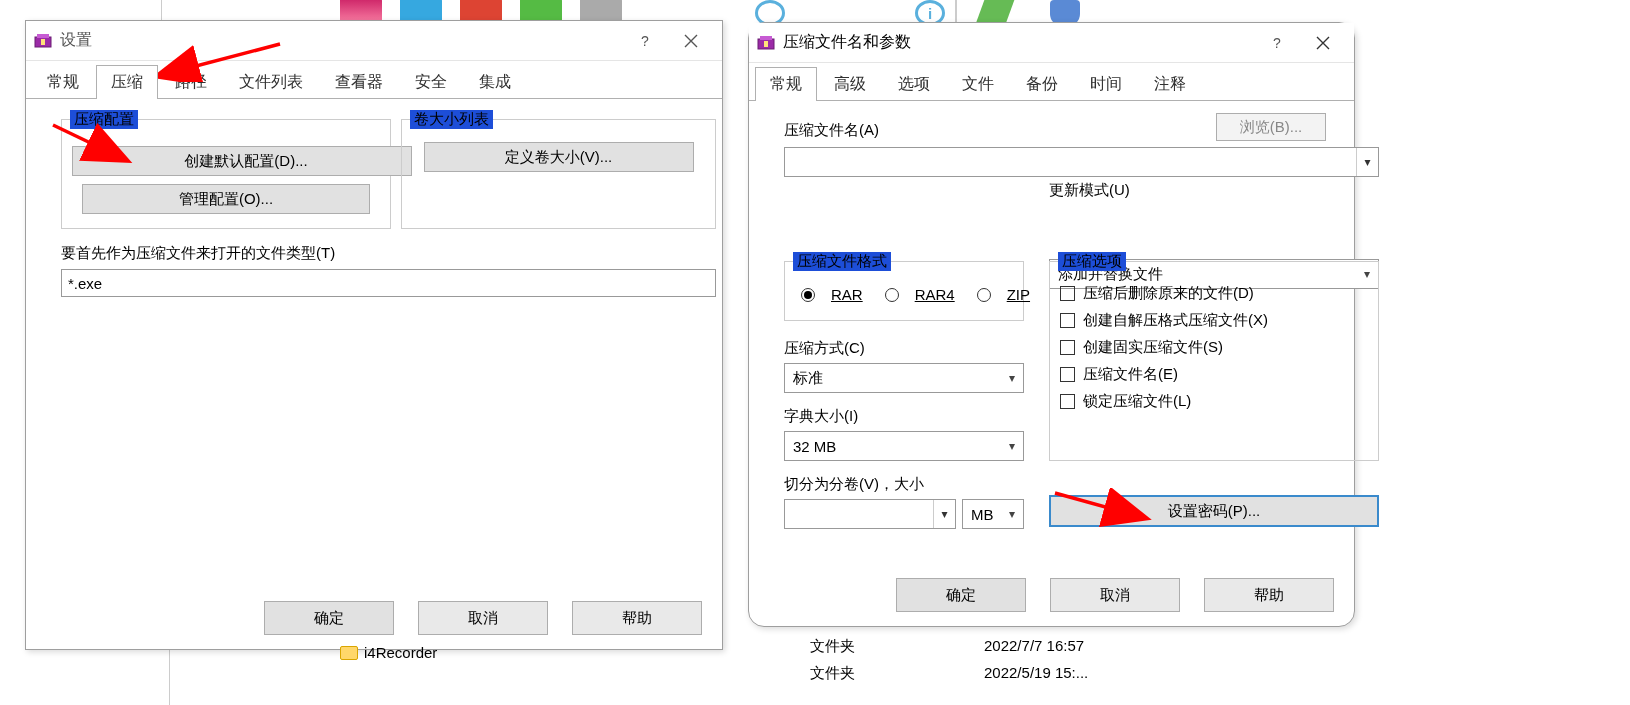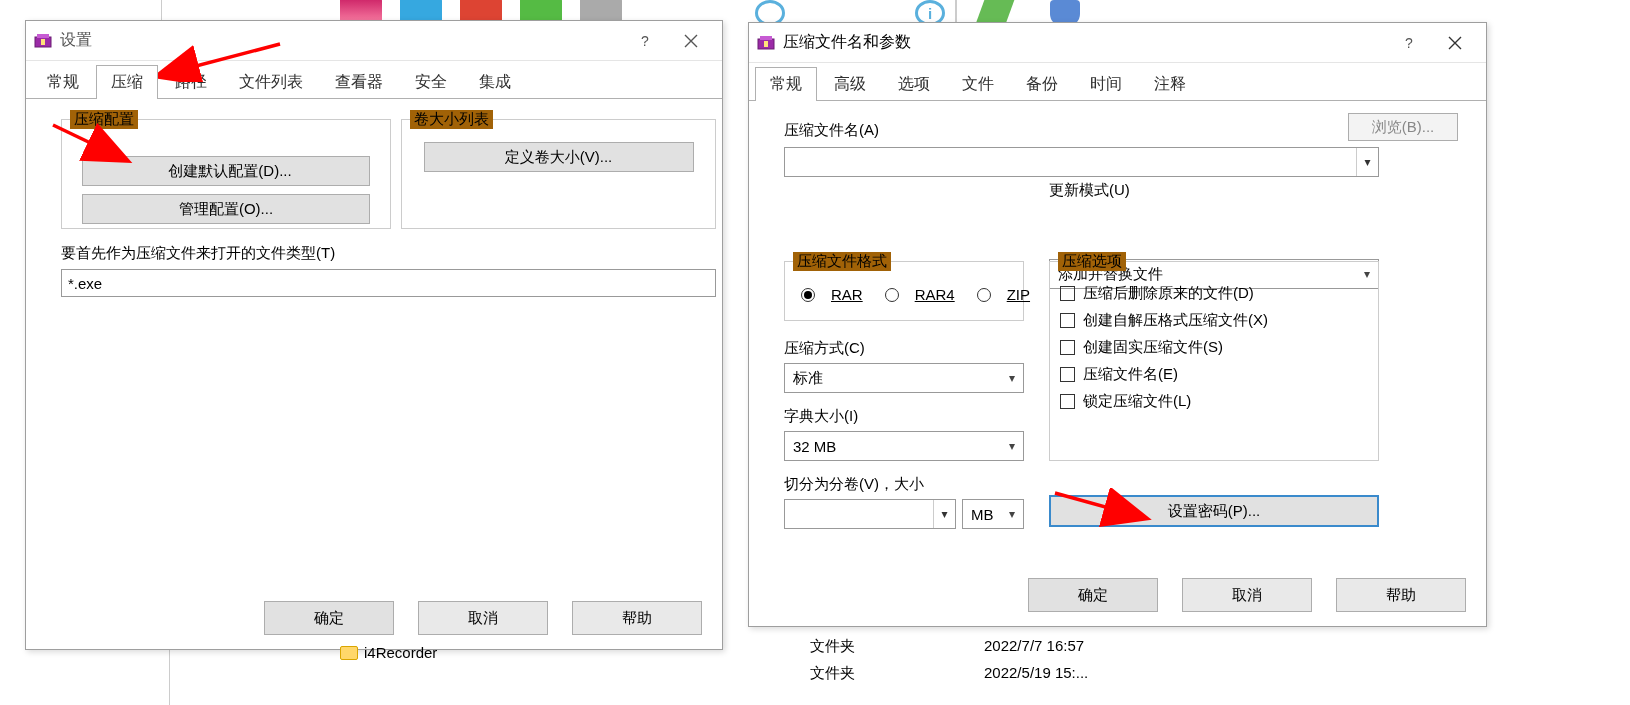--- a/index.html
+++ b/index.html
@@ -12,21 +12,21 @@
   .titlebar .title { font-size:16px; color:#555; flex:1; }
   .titlebar .sysbtn { width:46px; height:32px; display:flex; align-items:center; justify-content:center; font-size:14px; color:#555; }
   .titlebar .sysbtn.close svg { stroke:#555; }
 
   .tabs { display:flex; padding:0 6px; margin-top:4px; }
   .tab { padding:6px 14px; border:1px solid transparent; border-bottom:none; font-size:16px; color:#303030; margin-right:2px; background:transparent; }
   .tab.active { border-color:#b0b0b0; background:#fff; position:relative; z-index:2; }
   .tab-underline { border-top:1px solid #b0b0b0; margin-top:-1px; }
 
   .group { border:1px solid #ccc; position:absolute; padding:20px 10px 10px 10px; }
-  .group-label { position:absolute; top:-10px; left:8px; background:#a16207; padding:0 4px; font-size:15px; color:#000; }
+  .group-label { position:absolute; top:-10px; left:8px; background:#1d4ed8; padding:0 4px; font-size:15px; color:#000; }
 
   .btn { height:30px; border:1px solid #adadad; background:#e1e1e1; display:flex; align-items:center; justify-content:center; font-size:15px; padding:0 8px; }
   .btn.flat { background:#e9e9e9; }
   .btn.disabled { color:#888; background:#f3f3f3; }
 
   .label { font-size:15px; }
   .text-input { border:1px solid #999; height:28px; padding:0 6px; font-size:15px; background:#fff; display:flex; align-items:center; }
   .select { border:1px solid #999; height:30px; display:flex; align-items:center; padding:0 8px; background:#fff; font-size:15px; justify-content:space-between; }
   .select .chev { font-size:12px; color:#444; }
   .combobox { border:1px solid #999; height:30px; display:flex; background:#fff; }
@@ -101,21 +101,21 @@
     <div class="tab">查看器</div>
     <div class="tab">安全</div>
     <div class="tab">集成</div>
   </div>
   <div class="tab-underline"></div>
 
   <div style="position:relative; width:100%; height:500px;">
 
     <div class="group" style="left:35px; top:20px; width:330px; height:110px;">
       <div class="group-label">压缩配置</div>
-      <div class="btn" style="width:288px;margin:16px auto 8px auto;padding-left:16px;">创建默认配置(D)...</div>
+      <div class="btn" style="width:340px;margin:6px auto 8px auto;padding-left:16px;">创建默认配置(D)...</div>
       <div class="btn" style="width:288px;margin:0 auto;">管理配置(O)...</div>
     </div>
 
     <div class="group" style="left:375px; top:20px; width:315px; height:110px;">
       <div class="group-label">卷大小列表</div>
       <div class="btn" style="width:270px;margin:2px auto 0 auto;">定义卷大小(V)...</div>
     </div>
 
     <div class="label" style="position:absolute; left:35px; top:145px;">要首先作为压缩文件来打开的文件类型(T)</div>
     <div class="text-input" style="position:absolute; left:35px; top:170px; width:655px;">*.exe</div>
@@ -139,21 +139,21 @@
 
 <svg class="arrow-annotation" style="left:48px;top:120px;" width="100" height="50">
   <defs>
       <marker id="ah2" markerWidth="14" markerHeight="12" refX="12" refY="6" orient="auto">
         <path d="M0,0 L14,6 L0,12 z" fill="#ff0000"></path>
       </marker>
     </defs>
   <line x1="5" y1="5" x2="78" y2="40" stroke="#ff0000" stroke-width="3.5" marker-end="url(#ah2)"></line>
 </svg>
 
-<div class="dialog" style="left:748px; top:22px; width:739px; height:605px;">
+<div class="dialog" style="left:748px; top:22px; width:607px; height:605px;border-radius:16px;">
   <div class="titlebar">
     <span class="icon">
       <svg width="18" height="18" viewBox="0 0 18 18">
           <rect x="1" y="5" width="16" height="10" fill="#9b2aa7" stroke="#6a1d73"></rect>
           <rect x="3" y="2" width="12" height="4" fill="#c75bd3"></rect>
           <rect x="7" y="7" width="4" height="6" fill="#ffe27a"></rect>
         </svg>
     </span>
     <span class="title" style="color:#000;">压缩文件名和参数</span>
     <div class="sysbtn">?</div>

